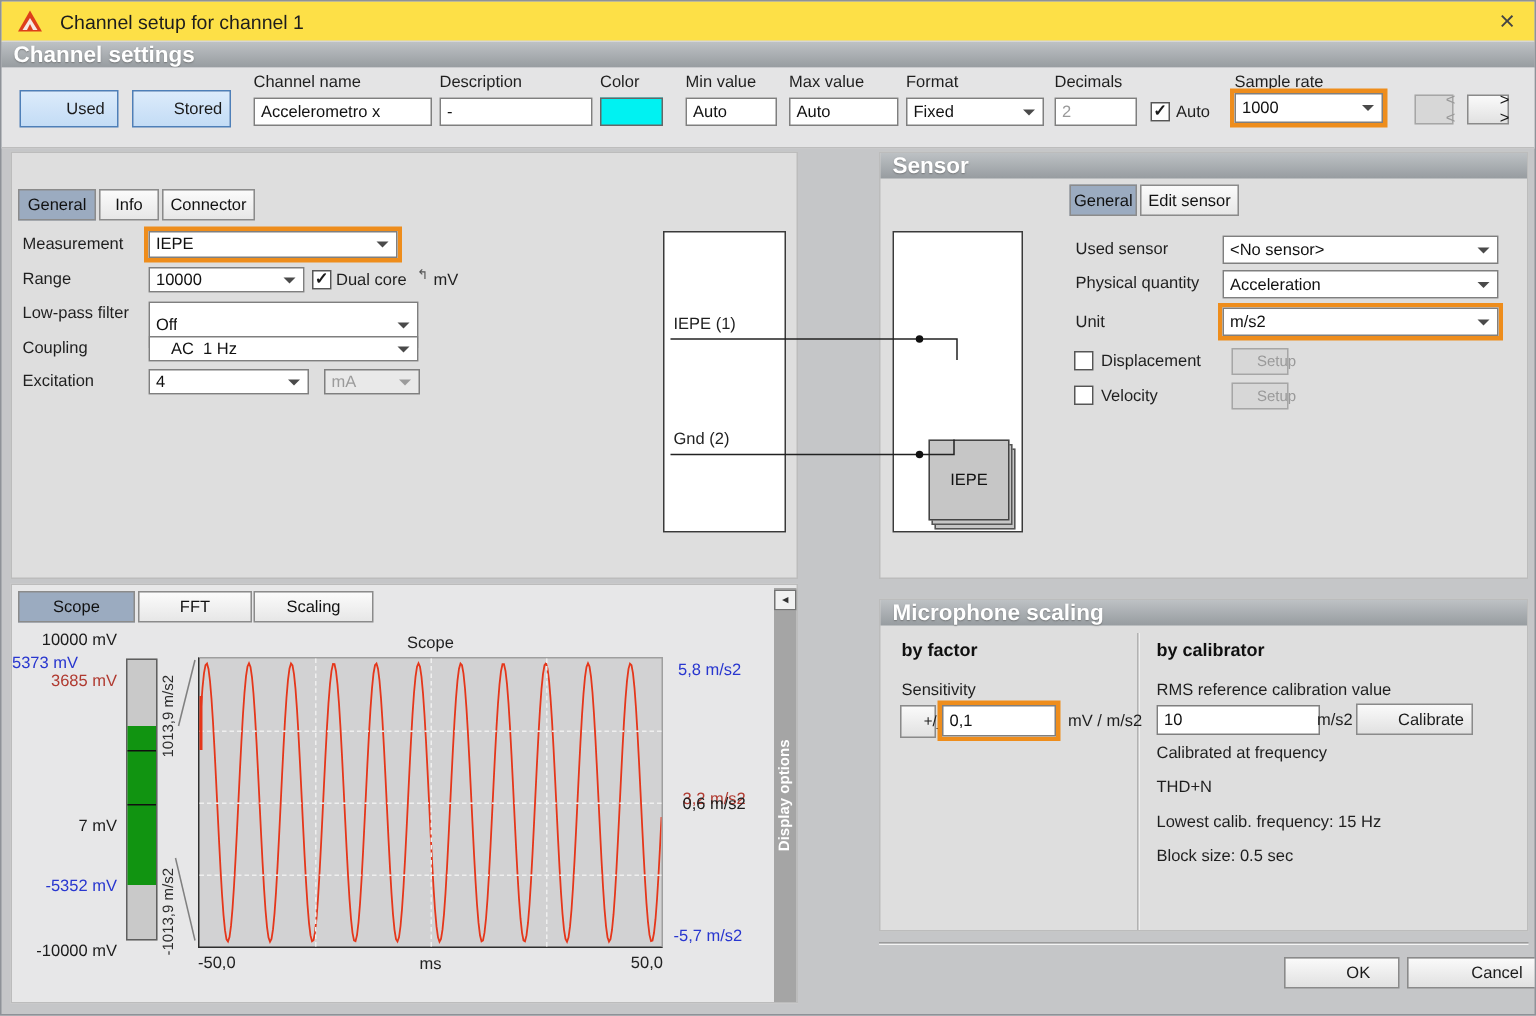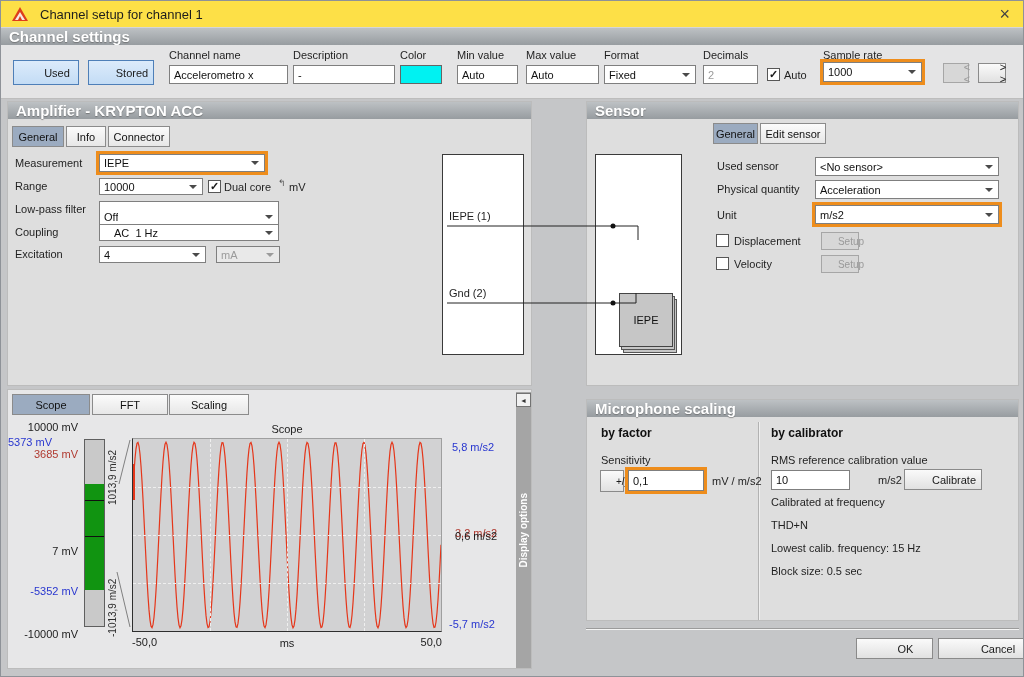--- a/index.html
+++ b/index.html
@@ -120,21 +120,20 @@
     <div class="select" style="height:100%;">
         <span>1000</span>
         <i class="chev"></i>
       </div>
   </div>
   <div class="btn disabled" style="left:942px;top:18px;width:26px;height:20px;">&lt; &lt;</div>
   <div class="btn" style="left:977px;top:18px;width:28px;height:20px;">&gt; &gt;</div>
 </div>
 
 <div class="panel" style="left:6px;top:100px;width:525px;height:285px;">
-  <div class="sec-hdr">Amplifier - KRYPTON ACC</div>
   <div class="tab selected" style="left:4px;top:24px;width:52px;">General</div>
   <div class="tab" style="left:58px;top:24px;width:40px;">Info</div>
   <div class="tab" style="left:100px;top:24px;width:62px;">Connector</div>
 
   <div class="lbl" style="left:7px;top:55px;">Measurement</div>
   <div class="orange-wrap" style="left:88px;top:49px;width:172px;height:24px;">
     <div class="select">
         <span>IEPE</span>
         <i class="chev"></i>
       </div>
@@ -291,21 +290,21 @@
   <div class="bold12" style="left:14px;top:26px;">by factor</div>
   <div class="lbl" style="left:14px;top:54px;">Sensitivity</div>
   <div class="btn" style="left:13px;top:70px;width:23px;height:22px;font-size:10px;">+/_</div>
   <div class="orange-wrap" style="left:38px;top:67px;width:82px;height:27px;">
     <div class="tb">0,1</div>
   </div>
   <div class="lbl" style="left:125px;top:75px;">mV / m/s2</div>
 
   <div class="bold12" style="left:184px;top:26px;">by calibrator</div>
   <div class="lbl" style="left:184px;top:54px;">RMS reference calibration value</div>
-  <div class="tb" style="left:184px;top:70px;width:79px;height:20px;">10</div>
+  <div class="tb" style="left:184px;top:70px;width:109px;height:20px;">10</div>
   <div class="lbl" style="left:291px;top:74px;">m/s2</div>
   <div class="btn" style="left:317px;top:69px;width:78px;height:21px;">Calibrate</div>
 
   <div class="lbl" style="left:184px;top:96px;">Calibrated at frequency</div>
   <div class="lbl" style="left:184px;top:119px;">THD+N</div>
   <div class="lbl" style="left:184px;top:142px;">Lowest calib. frequency: 15 Hz</div>
   <div class="lbl" style="left:184px;top:165px;">Block size: 0.5 sec</div>
 </div>
 
 <div class="sep" style="left:585px;top:627px;width:433px;"></div>

